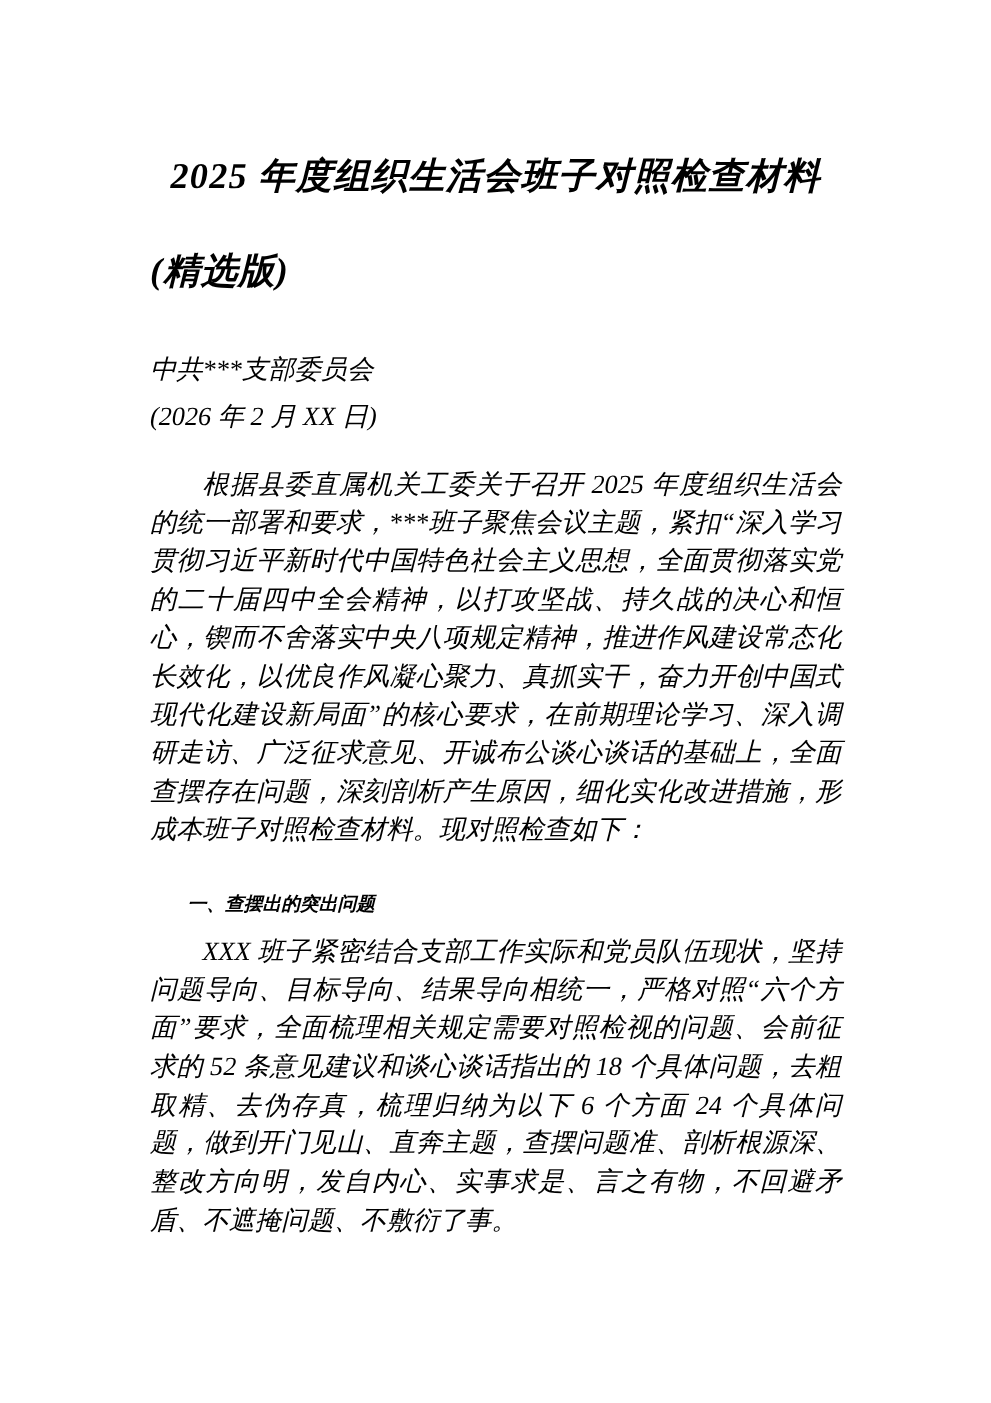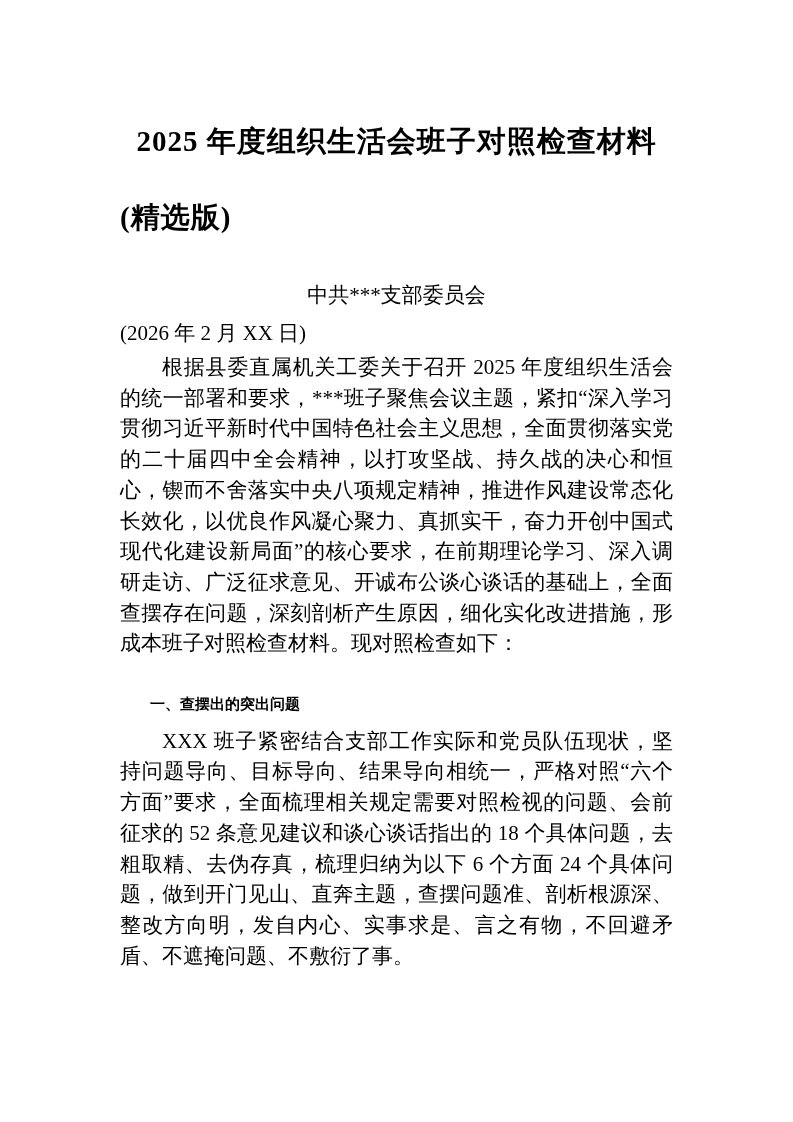--- a/index.html
+++ b/index.html
@@ -10,20 +10,21 @@
   .page {
     position: relative;
     width: 793px;
     height: 1122px;
     background: #ffffff;
     color: #000000;
     font-family: "Liberation Serif", "DejaVu Serif", serif;
     overflow: hidden;
     box-sizing: border-box;
     padding: 124px 120px 0 120px;
+    font-style: italic;
   }
   .doc-title {
     margin: 0;
     font-size: 29px;
     line-height: 34px;
     font-weight: bold;
     text-align: center;
     letter-spacing: 1px;
   }
   .doc-subtitle {
@@ -31,29 +32,28 @@
     font-size: 29px;
     line-height: 34px;
     font-weight: bold;
     text-align: left;
     letter-spacing: 1px;
   }
   .doc-author {
     margin-top: 48px;
     font-size: 21px;
     line-height: 26px;
-    text-align: center;
   }
   .doc-date {
     margin-top: 12px;
     font-size: 21px;
     line-height: 26px;
   }
   .body-para {
-    margin: 6px 0 0 0;
+    margin: 26px 0 0 0;
     font-size: 21px;
     line-height: 30.7px;
     text-align: justify;
     text-indent: 2em;
     word-break: break-all;
   }
   .section-heading {
     margin: 30px 0 0 0;
     font-size: 15px;
     line-height: 30.7px;

